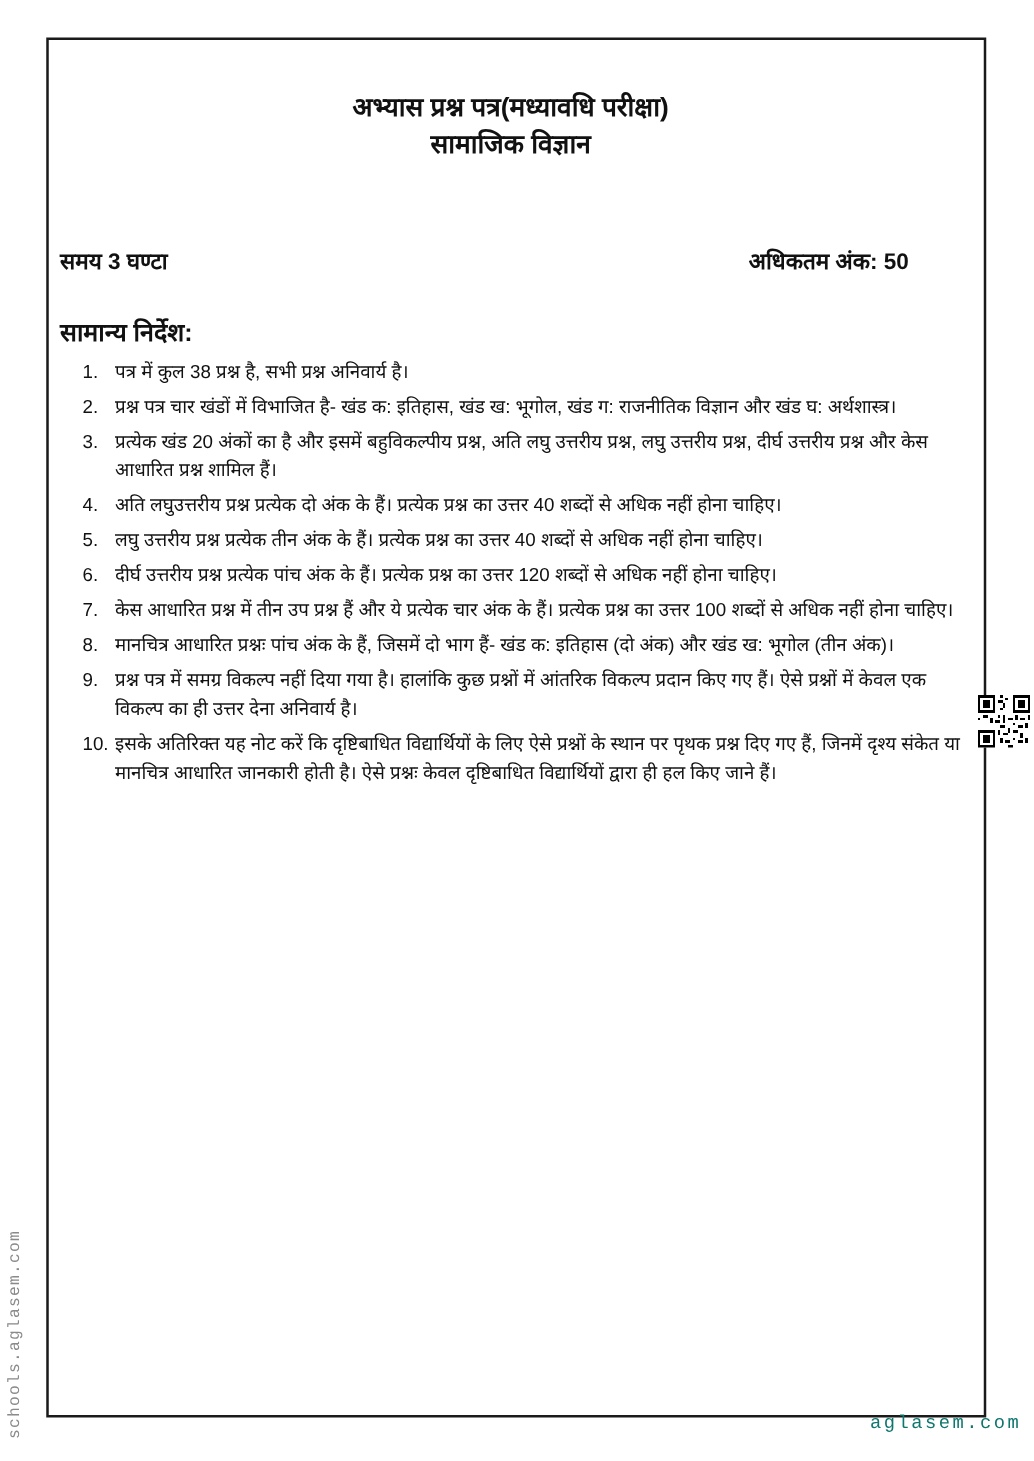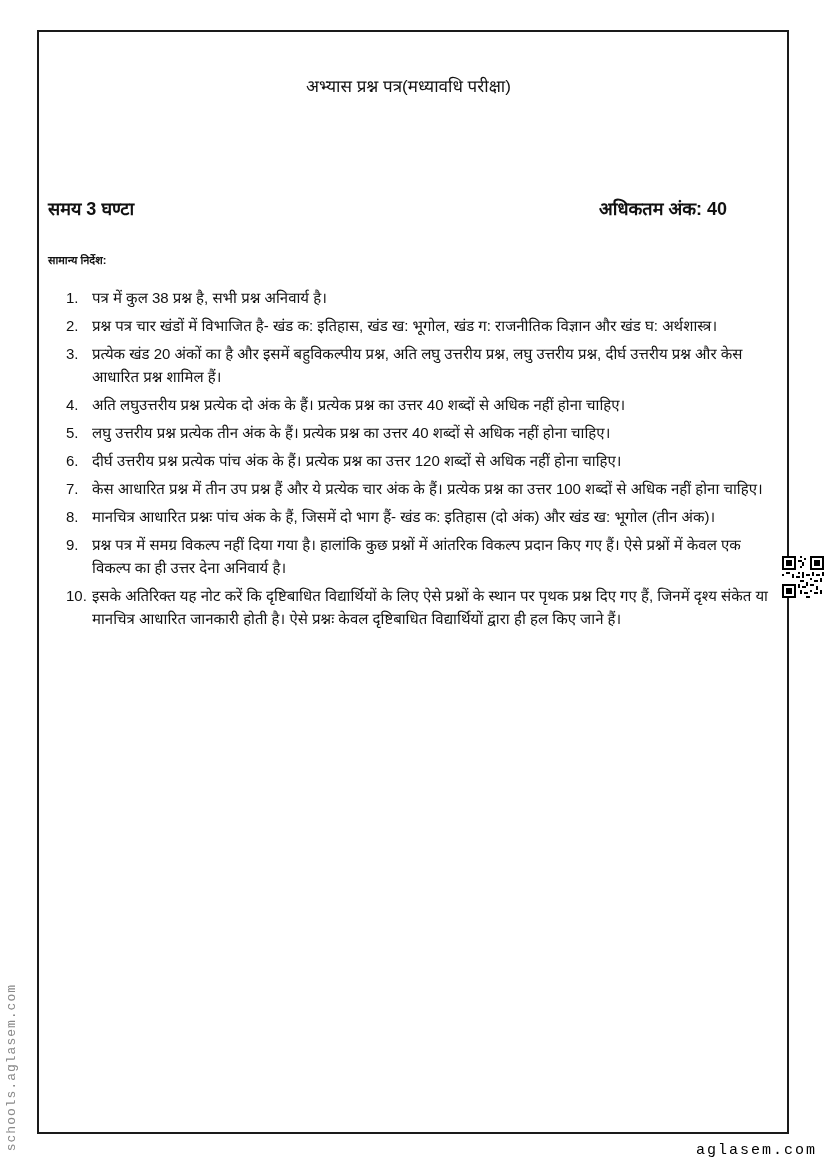--- a/index.html
+++ b/index.html
@@ -25,42 +25,42 @@
     box-sizing: border-box;
   }
   .header-block {
     position: absolute;
     left: 48px;
     right: 58px;
     top: 72px;
     text-align: center;
   }
   .header-block .h-line {
-    font-size: 17px;
-    font-weight: 400;
+    font-size: 21px;
+    font-weight: 700;
     line-height: 29px;
   }
   .meta-row {
     position: absolute;
     left: 48px;
     right: 100px;
     top: 196px;
     display: flex;
     justify-content: space-between;
     align-items: baseline;
   }
   .meta-row .meta-text {
     font-size: 18px;
     font-weight: 700;
   }
   .instructions-heading {
     position: absolute;
     left: 48px;
     top: 252px;
-    font-size: 11px;
+    font-size: 20px;
     font-weight: 700;
   }
   .inst-list {
     position: absolute;
     left: 48px;
     top: 286px;
     width: 732px;
     list-style: none;
     margin: 0;
     padding: 0;
@@ -103,39 +103,40 @@
     color: #8a8a8a;
     font-family: "Liberation Mono", monospace;
     font-size: 13px;
     letter-spacing: 1px;
     writing-mode: vertical-rl;
     transform: rotate(180deg);
   }
   .watermark-right {
     position: absolute;
     right: 10px;
-    bottom: 10px;
-    color: #000000;
+    bottom: 22px;
+    color: #0f766e;
     font-family: "Liberation Mono", monospace;
     font-size: 15px;
     letter-spacing: 2px;
   }
 </style>
 </head>
 <body>
 
 <div class="border-frame"></div>
 
 <div class="header-block">
   <div class="h-line">अभ्यास प्रश्न पत्र(मध्यावधि परीक्षा)</div>
+  <div class="h-line">सामाजिक विज्ञान</div>
 </div>
 
 <div class="meta-row">
   <span class="meta-text">समय 3 घण्टा</span>
-  <span class="meta-text">अधिकतम अंक: 40</span>
+  <span class="meta-text">अधिकतम अंक: 50</span>
 </div>
 
 <div class="instructions-heading">सामान्य निर्देश:</div>
 
 <ul class="inst-list">
   <li class="inst-item">
     <span class="num">1.</span>
     <span class="txt">पत्र में कुल 38 प्रश्न है, सभी प्रश्न अनिवार्य है।</span>
   </li>
   <li class="inst-item">

